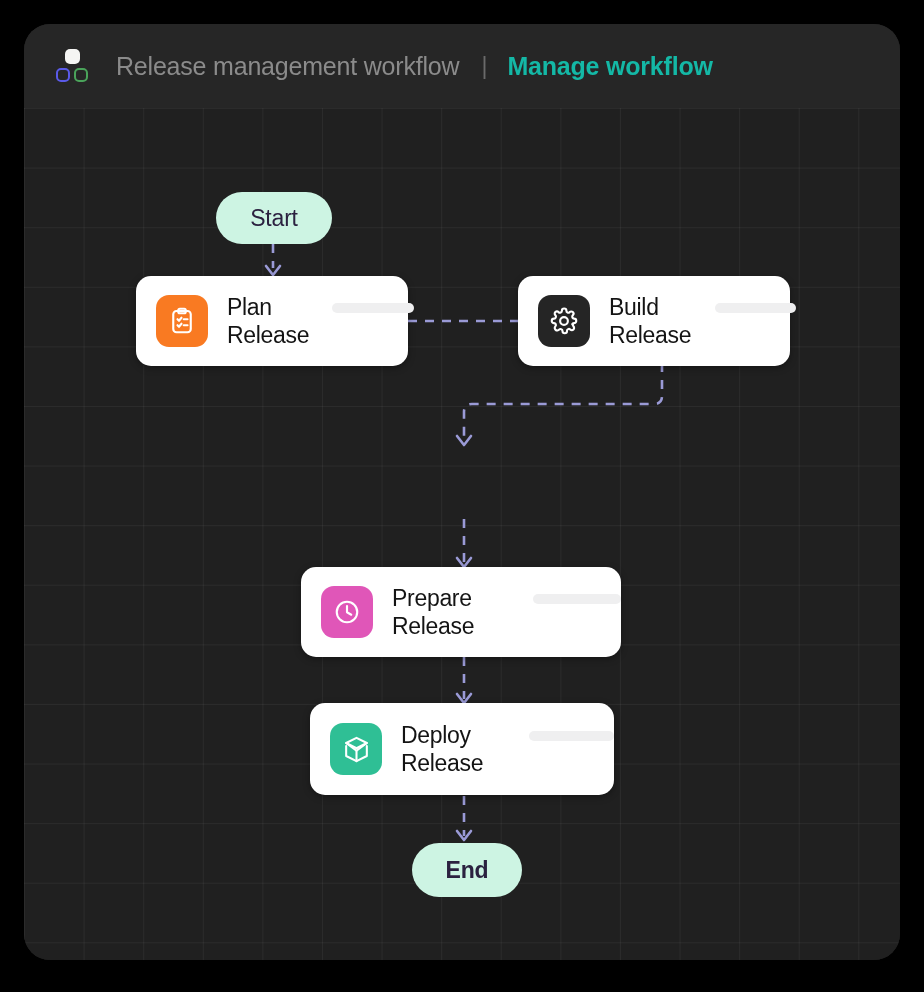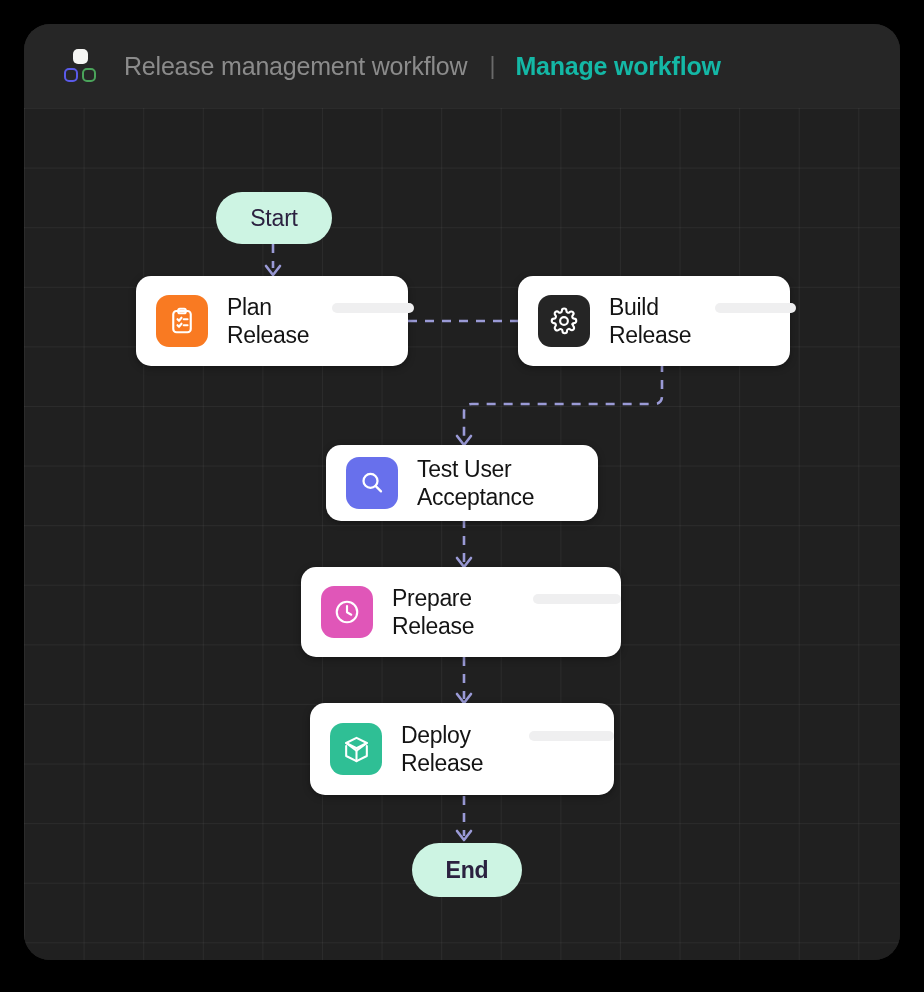--- a/index.html
+++ b/index.html
@@ -35,21 +35,21 @@
   
   #header {
     position: absolute;
     left: 0;
     top: 0;
     width: 876px;
     height: 84px;
     background: #262626;
     display: flex;
     align-items: center;
-    padding-left: 40px;
+    padding-left: 32px;
     box-sizing: border-box;
   }
 
   #logo {
     width: 38px;
     height: 34px;
     position: relative;
     flex: 0 0 auto;
     margin-right: 22px;
   }
@@ -260,32 +260,20 @@
             <circle cx="12" cy="12" r="3.1"></circle>
             <path d="M19.2 14.6a1.5 1.5 0 0 0 .3 1.65l.05.05a1.8 1.8 0 1 1-2.55 2.55l-.05-.05a1.5 1.5 0 0 0-1.65-.3 1.5 1.5 0 0 0-.9 1.37V20a1.8 1.8 0 0 1-3.6 0v-.07a1.5 1.5 0 0 0-.98-1.37 1.5 1.5 0 0 0-1.65.3l-.05.05A1.8 1.8 0 1 1 5.07 16.3l.05-.05a1.5 1.5 0 0 0 .3-1.65 1.5 1.5 0 0 0-1.37-.9H4a1.8 1.8 0 0 1 0-3.6h.07a1.5 1.5 0 0 0 1.37-.98 1.5 1.5 0 0 0-.3-1.65l-.05-.05A1.8 1.8 0 1 1 7.64 4.87l.05.05a1.5 1.5 0 0 0 1.65.3h.07a1.5 1.5 0 0 0 .9-1.37V3.8a1.8 1.8 0 0 1 3.6 0v.07a1.5 1.5 0 0 0 .9 1.37 1.5 1.5 0 0 0 1.65-.3l.05-.05a1.8 1.8 0 1 1 2.55 2.55l-.05.05a1.5 1.5 0 0 0-.3 1.65v.07a1.5 1.5 0 0 0 1.37.9H20a1.8 1.8 0 0 1 0 3.6h-.07a1.5 1.5 0 0 0-1.37.9z"></path>
           </svg>
         </div>
         <div class="body">
           <div class="title">Build Release</div>
           <div class="sub-bar"></div>
         </div>
       </div>
 
-      <div class="node" style="left:302px; top:337px; width:272px; height:76px;">
-        <div class="tile" style="background:#6870ec;">
-          <svg width="30" height="30" viewBox="0 0 24 24" fill="none" stroke="#ffffff" stroke-width="1.8" stroke-linecap="round" stroke-linejoin="round">
-            <circle cx="10.8" cy="10.3" r="5.6"></circle>
-            <line x1="15" y1="14.5" x2="19.2" y2="18.7"></line>
-          </svg>
-        </div>
-        <div class="body">
-          <div class="title">Test User
-Acceptance</div>
-        </div>
-      </div>
 
       <div class="node" style="left:277px; top:459px; width:320px; height:90px;">
         <div class="tile" style="background:#e056b8;">
           <svg width="30" height="30" viewBox="0 0 24 24" fill="none" stroke="#ffffff" stroke-width="1.7" stroke-linecap="round" stroke-linejoin="round">
             <circle cx="12" cy="12" r="8.2"></circle>
             <polyline points="12,7.2 12,12.2 15.4,14.2"></polyline>
           </svg>
         </div>
         <div class="body">
           <div class="title">Prepare Release</div>

